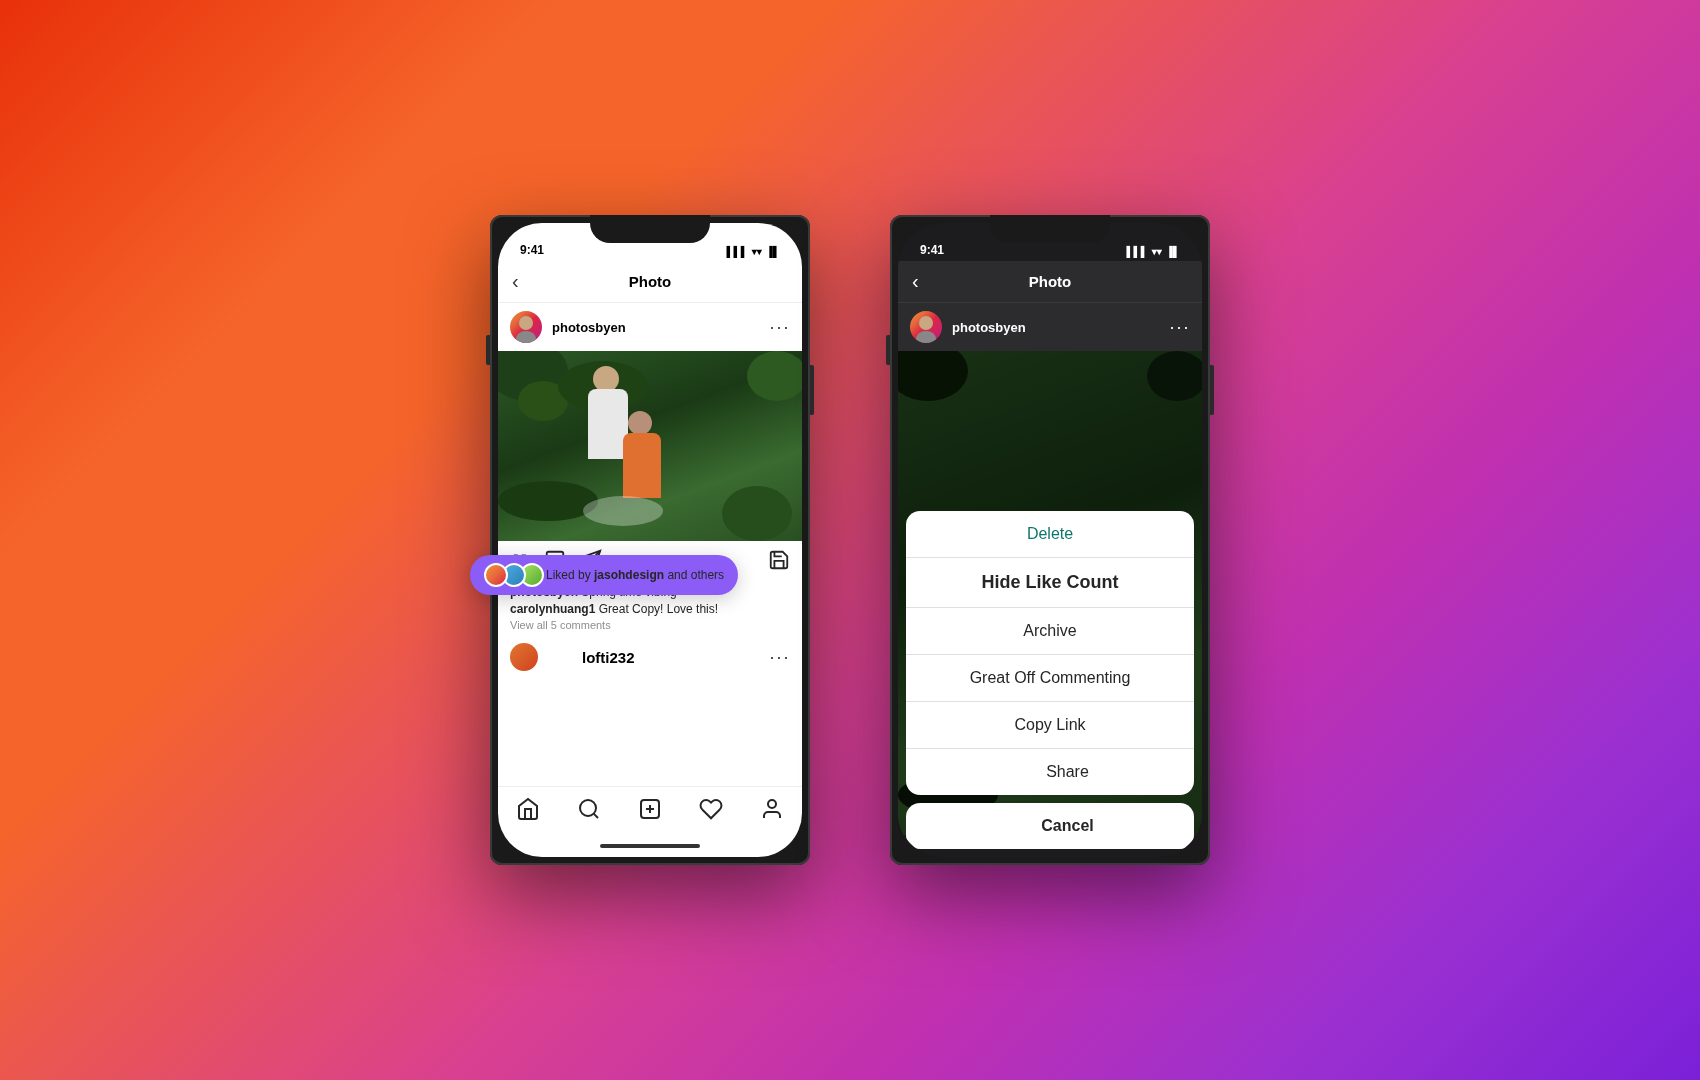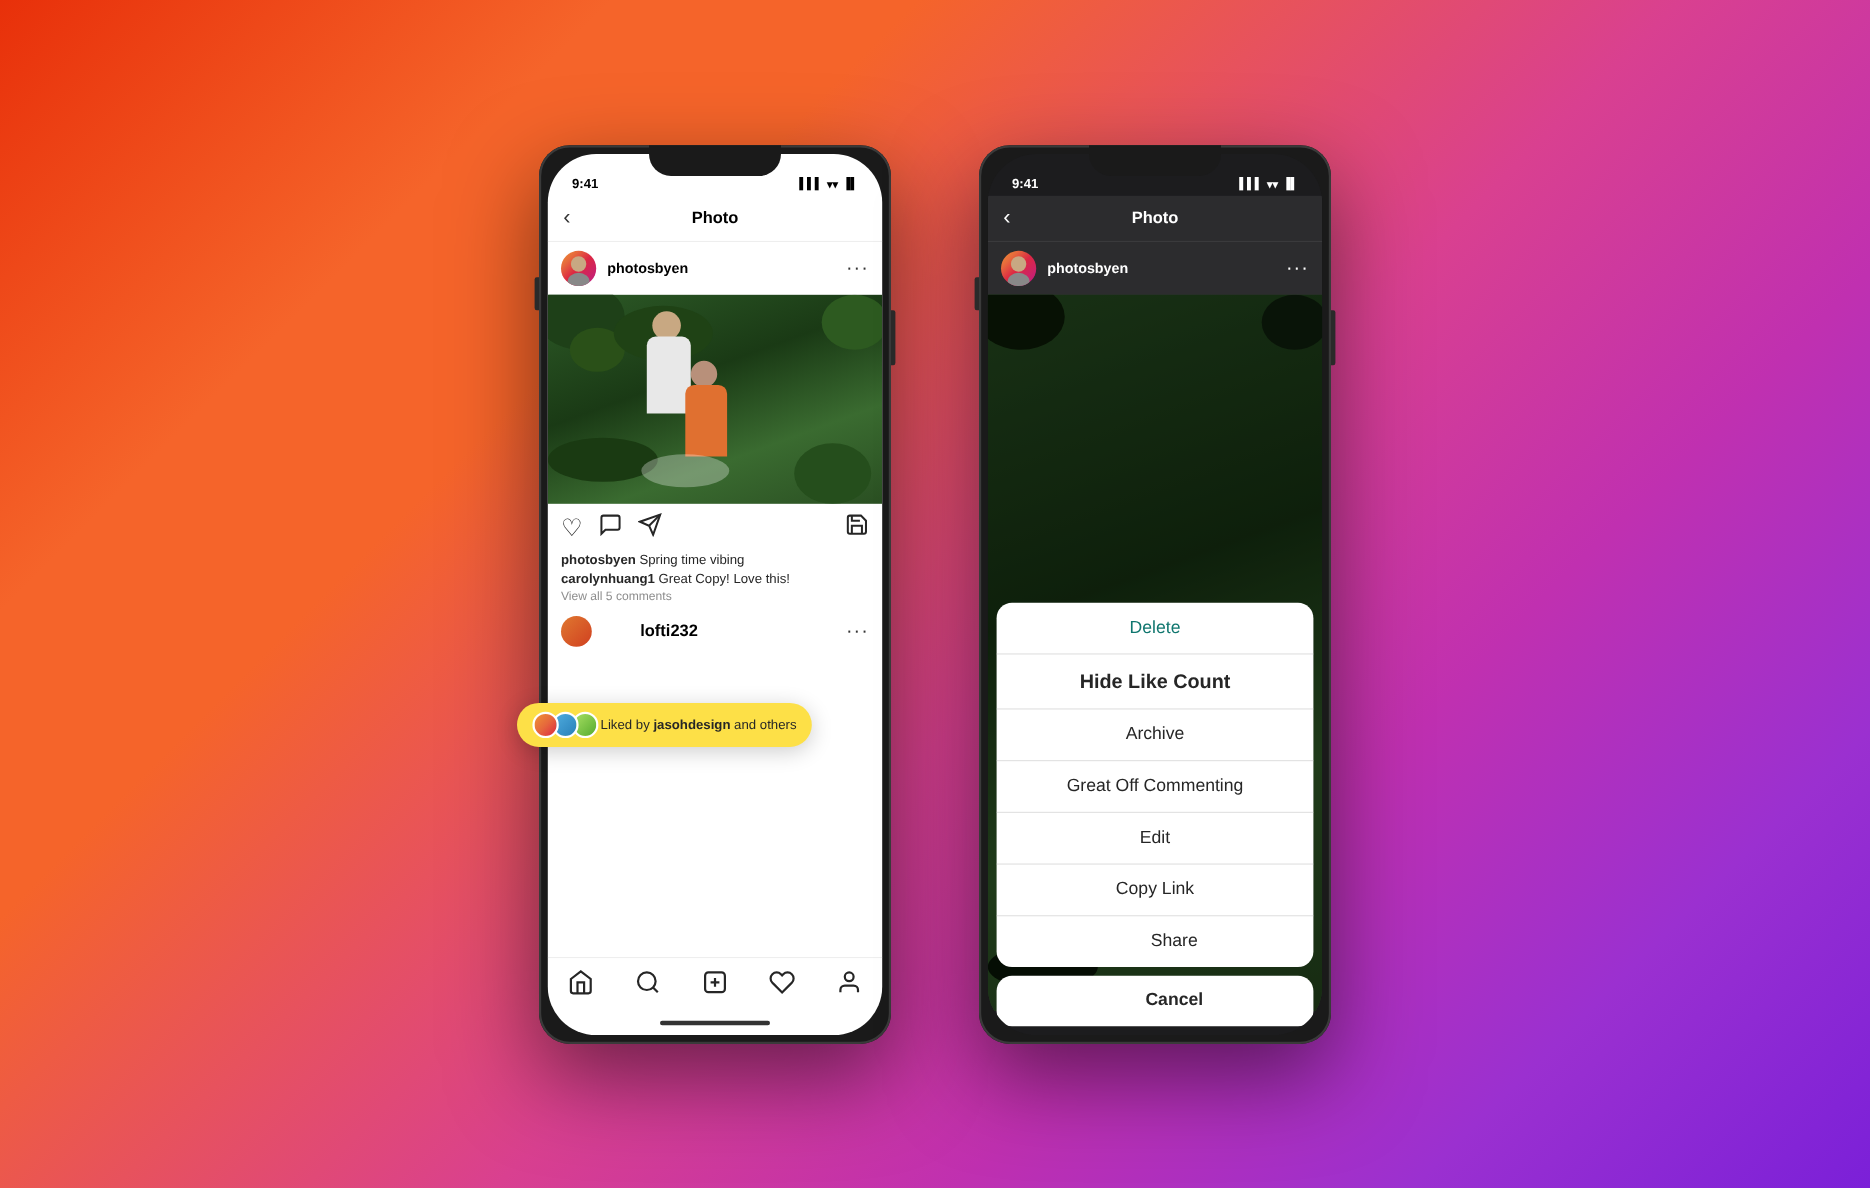--- a/index.html
+++ b/index.html
@@ -12,23 +12,23 @@
       background: linear-gradient(135deg, #e8300a 0%, #f5642a 20%, #f5642a 30%, #d94090 55%, #c030b0 70%, #9b30d0 85%, #7b20d8 100%);
       display: flex;
       align-items: center;
       justify-content: center;
       gap: 80px;
     }
 
     
     .phone {
       width: 320px;
-      height: 817px;
+      height: 650px;
       background: #1a1a1a;
-      border-radius: 28px;
+      border-radius: 12px;
       position: relative;
       box-shadow: 0 30px 80px rgba(0,0,0,0.5), inset 0 0 0 2px #3a3a3a;
     }
 
     .phone-inner {
       position: absolute;
       top: 8px; left: 8px; right: 8px; bottom: 8px;
       background: #fff;
       border-radius: 44px;
       overflow: hidden;
@@ -125,21 +125,21 @@
       flex-shrink: 0;
     }
     .action-icon { font-size: 22px; color: #262626; }
     .action-icon.save { margin-left: auto; }
 
     
     .liked-by-bubble {
       position: absolute;
       left: -20px;
       bottom: 270px;
-      background: #fde047;
+      background: #8b5cf6;
       border-radius: 20px;
       padding: 8px 14px;
       display: flex;
       align-items: center;
       gap: 8px;
       box-shadow: 0 4px 20px rgba(0,0,0,0.2);
       z-index: 20;
       white-space: nowrap;
     }
     .liked-avatars { display: flex; gap: -4px; }
@@ -441,23 +441,20 @@
         <div class="sheet-item bold">
           <span>Hide Like Count</span>
         </div>
         <div class="sheet-item">
           <span>Archive</span>
         </div>
         <div class="sheet-item">
           <span>Great Off Commenting</span>
         </div>
         <div class="sheet-item">
-          <span>Edit</span>
-        </div>
-        <div class="sheet-item">
           <span>Copy Link</span>
         </div>
         <div class="sheet-item">
           <span>Share</span>
         </div>
       </div>
       <div class="sheet-cancel">
         <div class="sheet-item">
           <span>Cancel</span>
         </div>

